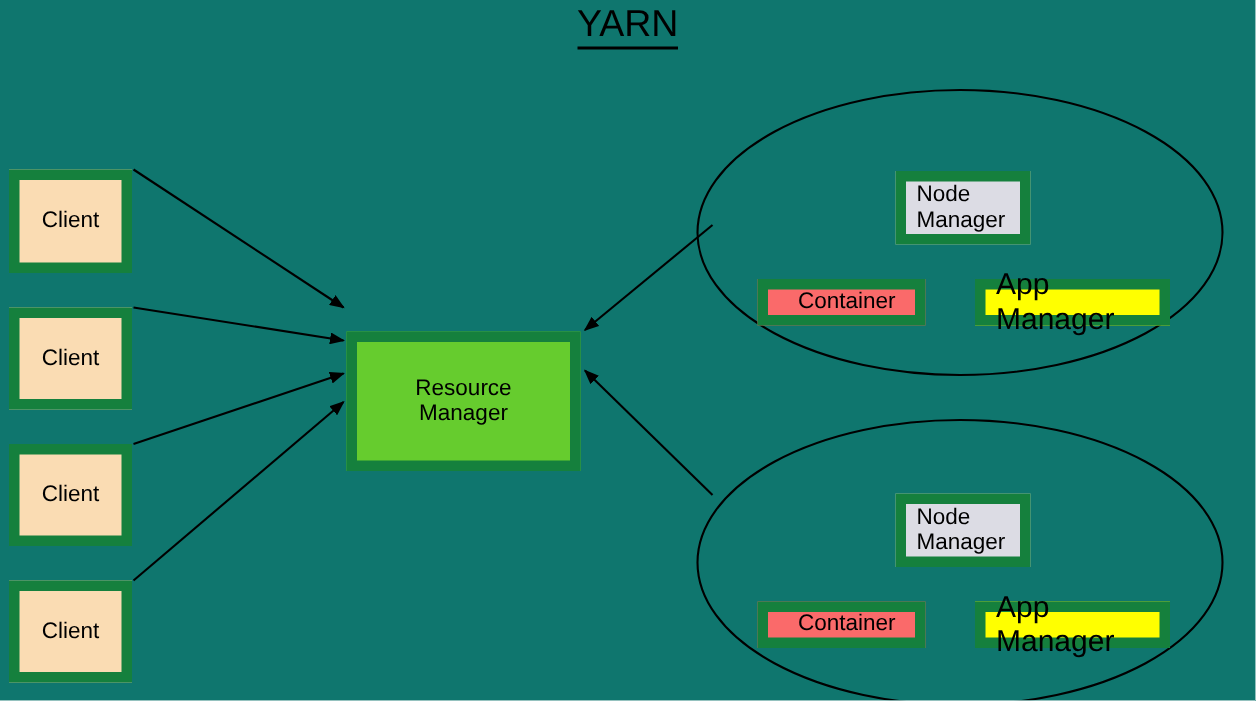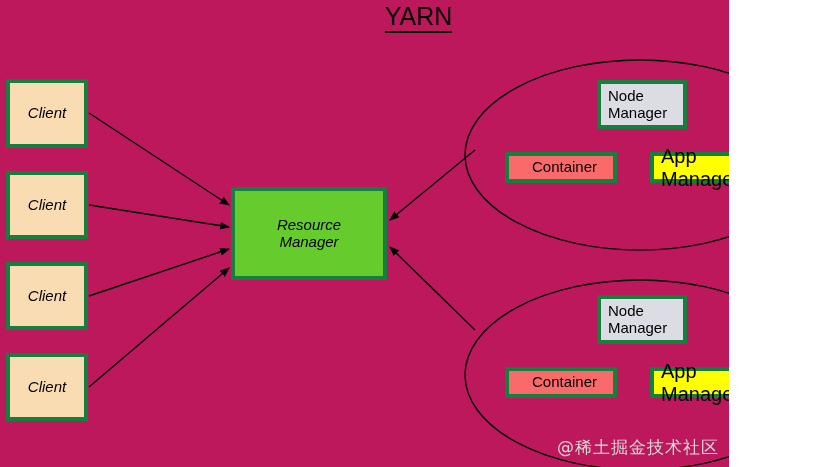--- a/index.html
+++ b/index.html
@@ -2,23 +2,23 @@
 <html><head>
 <meta charset="utf-8">
 <style>
   html, body {
     margin: 0;
     padding: 0;
     background: #ffffff;
   }
   #canvas {
     position: relative;
-    width: 729px;
+    width: 837px;
     height: 467px;
-    background: #be185d;
+    background: #0f766e;
     overflow: hidden;
     font-family: "Liberation Sans", sans-serif;
   }
   #diagram-svg {
     position: absolute;
     left: 0;
     top: 0;
     width: 837px;
     height: 467px;
   }
@@ -32,31 +32,31 @@
     color: #000000;
     font-family: "Liberation Sans", sans-serif;
   }
   .title-text span {
     border-bottom: 2px solid #000000;
     padding-bottom: 1px;
   }
   .node-box {
     position: absolute;
     box-sizing: border-box;
-    border: 4px solid #15803d;
+    border: 7px solid #15803d;
     color: #000000;
     display: flex;
     align-items: center;
     font-family: "Liberation Sans", sans-serif;
     line-height: 1.12;
+    margin-top: 34px;
   }
   .node-box.centered {
     justify-content: center;
     text-align: center;
-    font-style: italic;
   }
   .node-box.lefted {
     justify-content: center;
     text-align: left;
     padding-left: 7px;
   }
   .client-box {
     background: #fadcb3;
     font-size: 15px;
   }
@@ -150,15 +150,14 @@
     <span>Node</span>
     <span>Manager</span>
   </div>
   <div class="node-box container-box lefted" style="left:505px; top:367px; width:112px; height:31px;">
     <span>Container</span>
   </div>
   <div class="node-box appmgr-box lefted" style="left:650px; top:367px; width:130px; height:31px;">
     <span>App Manager</span>
   </div>
 
-  <div class="watermark">@稀土掘金技术社区</div>
 
 </div>
 
 </body></html>

